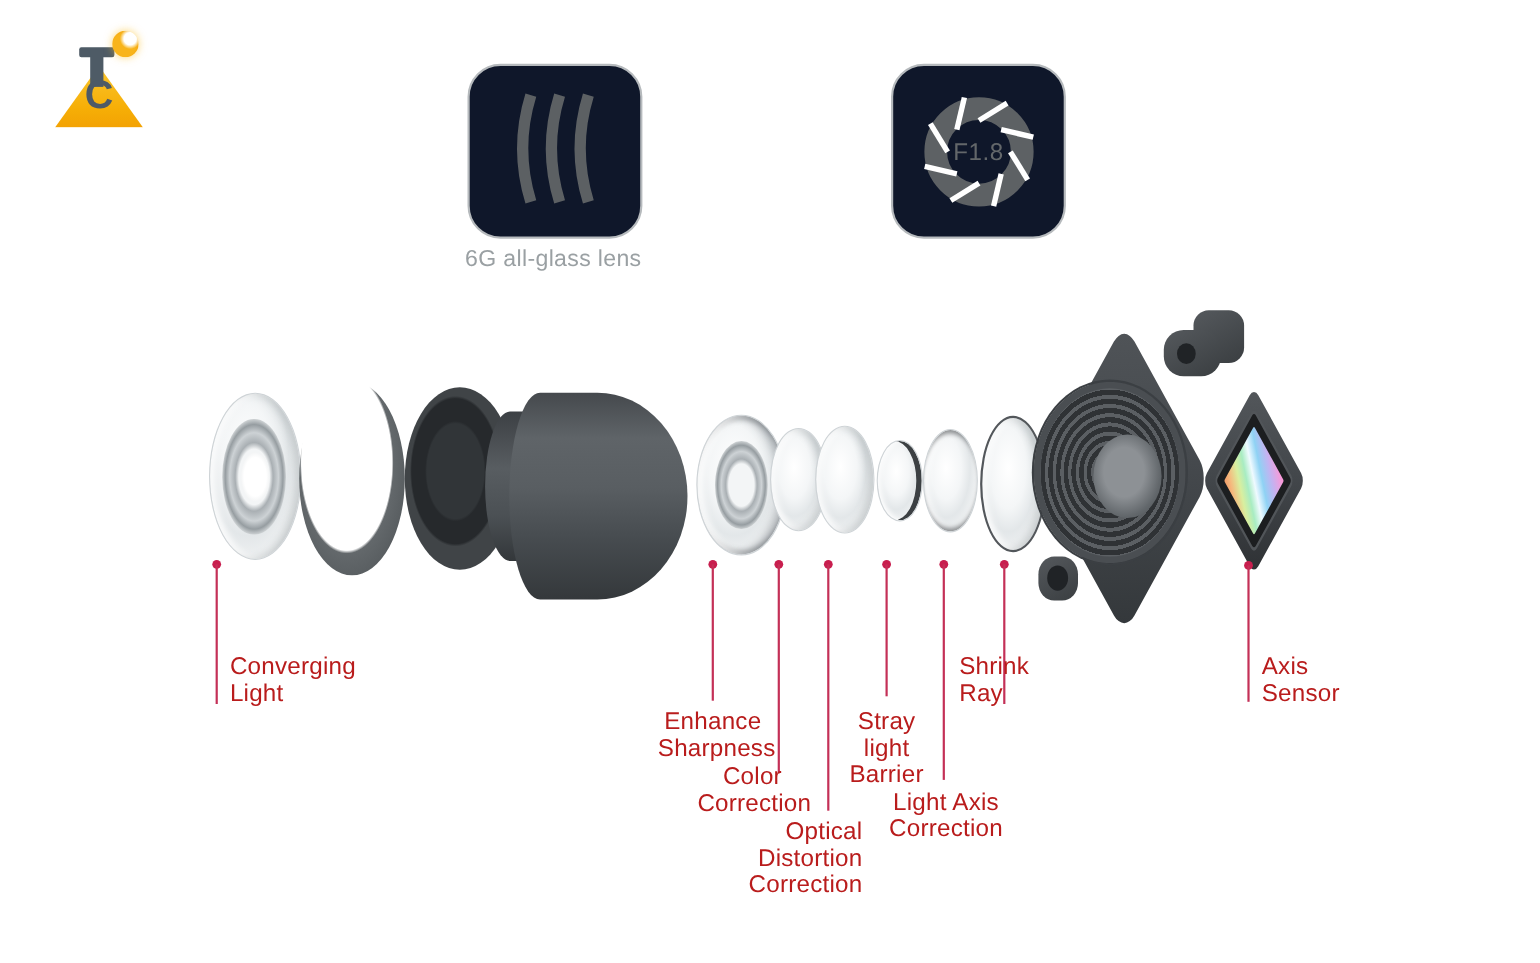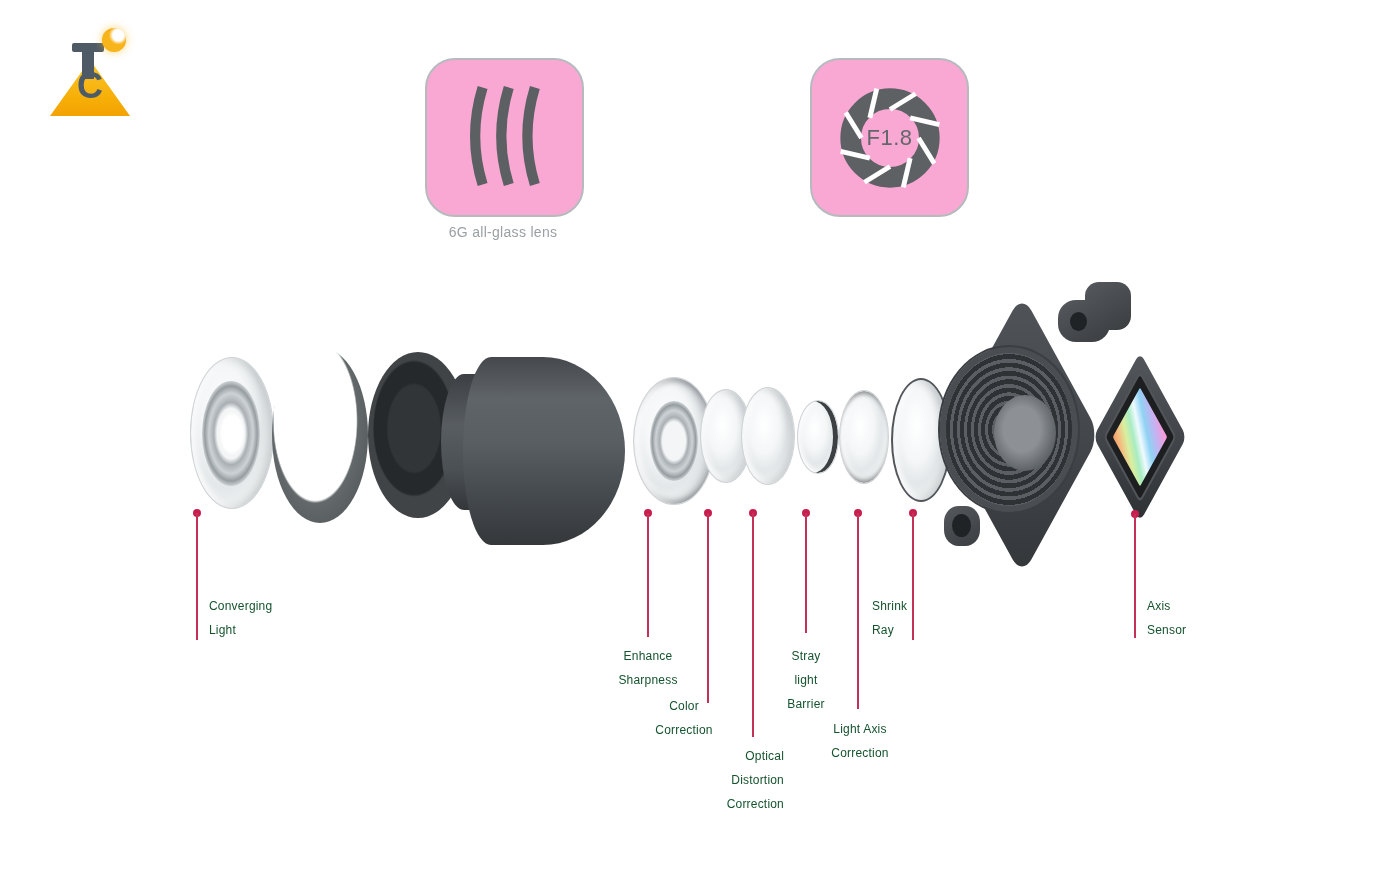--- a/index.html
+++ b/index.html
@@ -25,35 +25,35 @@
     position:absolute;left:54px;top:2px;width:24px;height:24px;border-radius:50%;
     background:
       radial-gradient(circle at 68% 30%, #ffffff 0 24%, rgba(255,255,255,0) 40%),
       radial-gradient(circle at 45% 55%, #f8b41b 0 55%, #ee9202 100%);
     filter:drop-shadow(0 0 4px rgba(250,190,40,.65));
   }
 
   
   .feature-box{
     position:absolute;width:155px;height:155px;border:2px solid #b6babd;border-radius:30px;
-    background:#f9a8d4;display:flex;align-items:center;justify-content:center;
+    background:#0f172a;display:flex;align-items:center;justify-content:center;
   }
   .feature-label{
-    position:absolute;width:220px;text-align:center;font-size:14px;color:#9aa0a3;letter-spacing:.3px;
+    position:absolute;width:220px;text-align:center;font-size:21px;color:#9aa0a3;letter-spacing:.3px;
   }
   .f-badge{
     position:absolute;left:0;top:0;width:100%;height:100%;
     display:flex;align-items:center;justify-content:center;
     font-size:22px;color:#63676a;letter-spacing:.5px;
   }
 
   
   .m-dot{position:absolute;width:8px;height:8px;border-radius:50%;background:#c81e4e;}
   .m-line{position:absolute;width:2px;background:#c43057;}
-  .m-label{position:absolute;font-size:12px;line-height:24px;color:#14532d;letter-spacing:.2px;}
+  .m-label{position:absolute;font-size:22px;line-height:24px;color:#b91c1c;letter-spacing:.2px;}
   .m-label.center{text-align:center;}
   .m-label span{display:block;}
 
   
   .glass{
     position:absolute;border-radius:50%;border:1px solid #ced3d6;
     background:radial-gradient(ellipse at 42% 38%, #ffffff 0%, #f4f6f7 35%, #e3e7e9 55%, #eff1f2 72%, #ced3d6 94%, #e9ebec 100%);
     box-shadow:inset -5px 0 7px rgba(120,128,134,.30), inset 4px 0 6px rgba(255,255,255,.9);
   }
   .front-ring{

